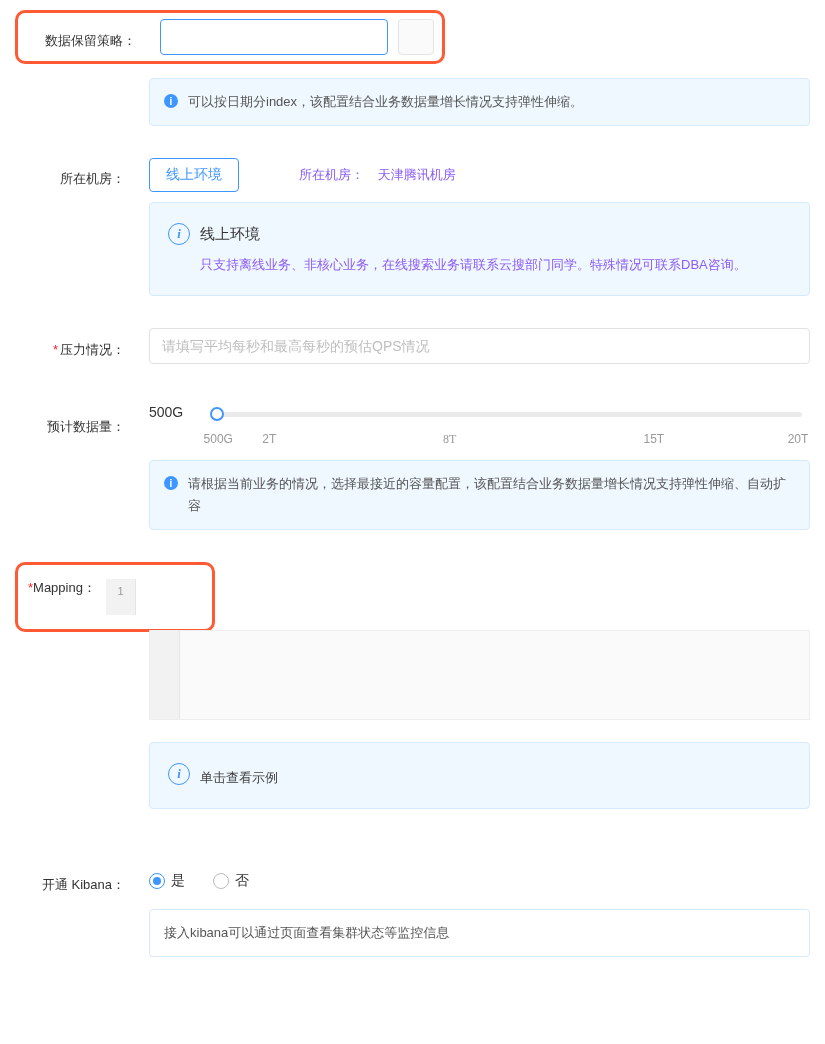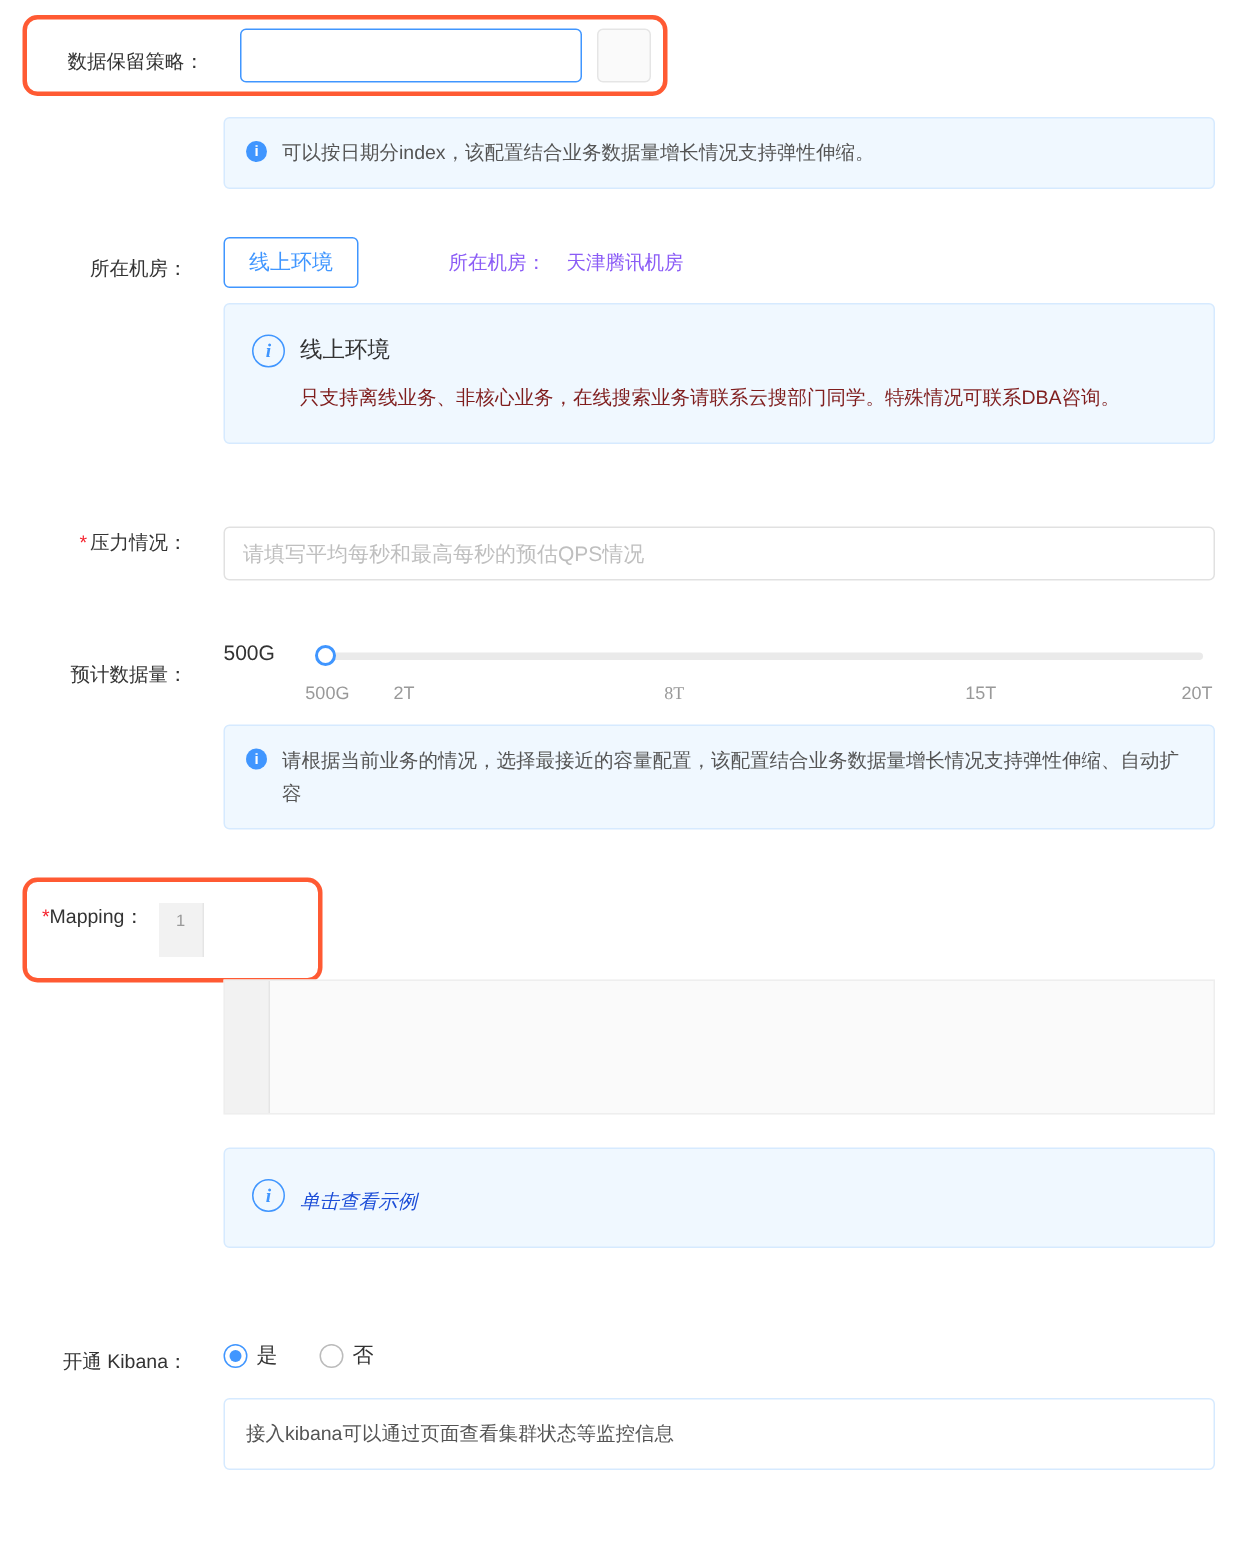--- a/index.html
+++ b/index.html
@@ -29,21 +29,20 @@
 .label-col .star { color: #f5222d; margin-right: 2px; }
 .content-col { flex: 1; min-width: 0; }
 .input-text {
   width: 100%;
   height: 36px;
   border: 1px solid #e1e1e1;
   border-radius: 4px;
   padding: 0 12px;
   font-size: 14px;
   outline: none;
-  margin-top: 23px;
 }
 .input-text::placeholder { color: #bfbfbf; }
 .info-box {
   background: #f0f8ff;
   border: 1px solid #d6eaff;
   border-radius: 4px;
   padding: 12px 14px;
   font-size: 13px;
   color: #555;
   display: flex;
@@ -61,22 +60,22 @@
 }
 .info-icon-large {
   width: 22px; height: 22px; border-radius: 50%;
   border: 1.5px solid #4096ff; color: #4096ff;
   font-size: 13px; font-weight: bold; font-style: italic;
   font-family: Georgia, serif;
   display: flex; align-items: center; justify-content: center;
   flex-shrink: 0; margin-top: 2px;
 }
 .info-title { font-size: 15px; color: #333; margin-bottom: 6px; }
-.info-body { font-size: 13px; color: #7f1d1d; line-height: 1.9; }
-.info-link { color: #1d4ed8; margin-top: 6px; display: inline-block; cursor: pointer; font-style: italic; }
+.info-body { font-size: 13px; color: #8b5cf6; line-height: 1.9; }
+.info-link { color: #404040; margin-top: 6px; display: inline-block; cursor: pointer; }
 .highlight-box {
   border: 3px solid #ff5a33;
   border-radius: 10px;
   padding: 6px 8px;
 }
 .input-with-btn { display: flex; gap: 0; align-items: stretch; }
 .input-with-btn .active-input {
   border: 1px solid #4096ff; width: 260px;
   outline: none; height: 36px; border-radius: 4px; padding: 0 12px;
 }

